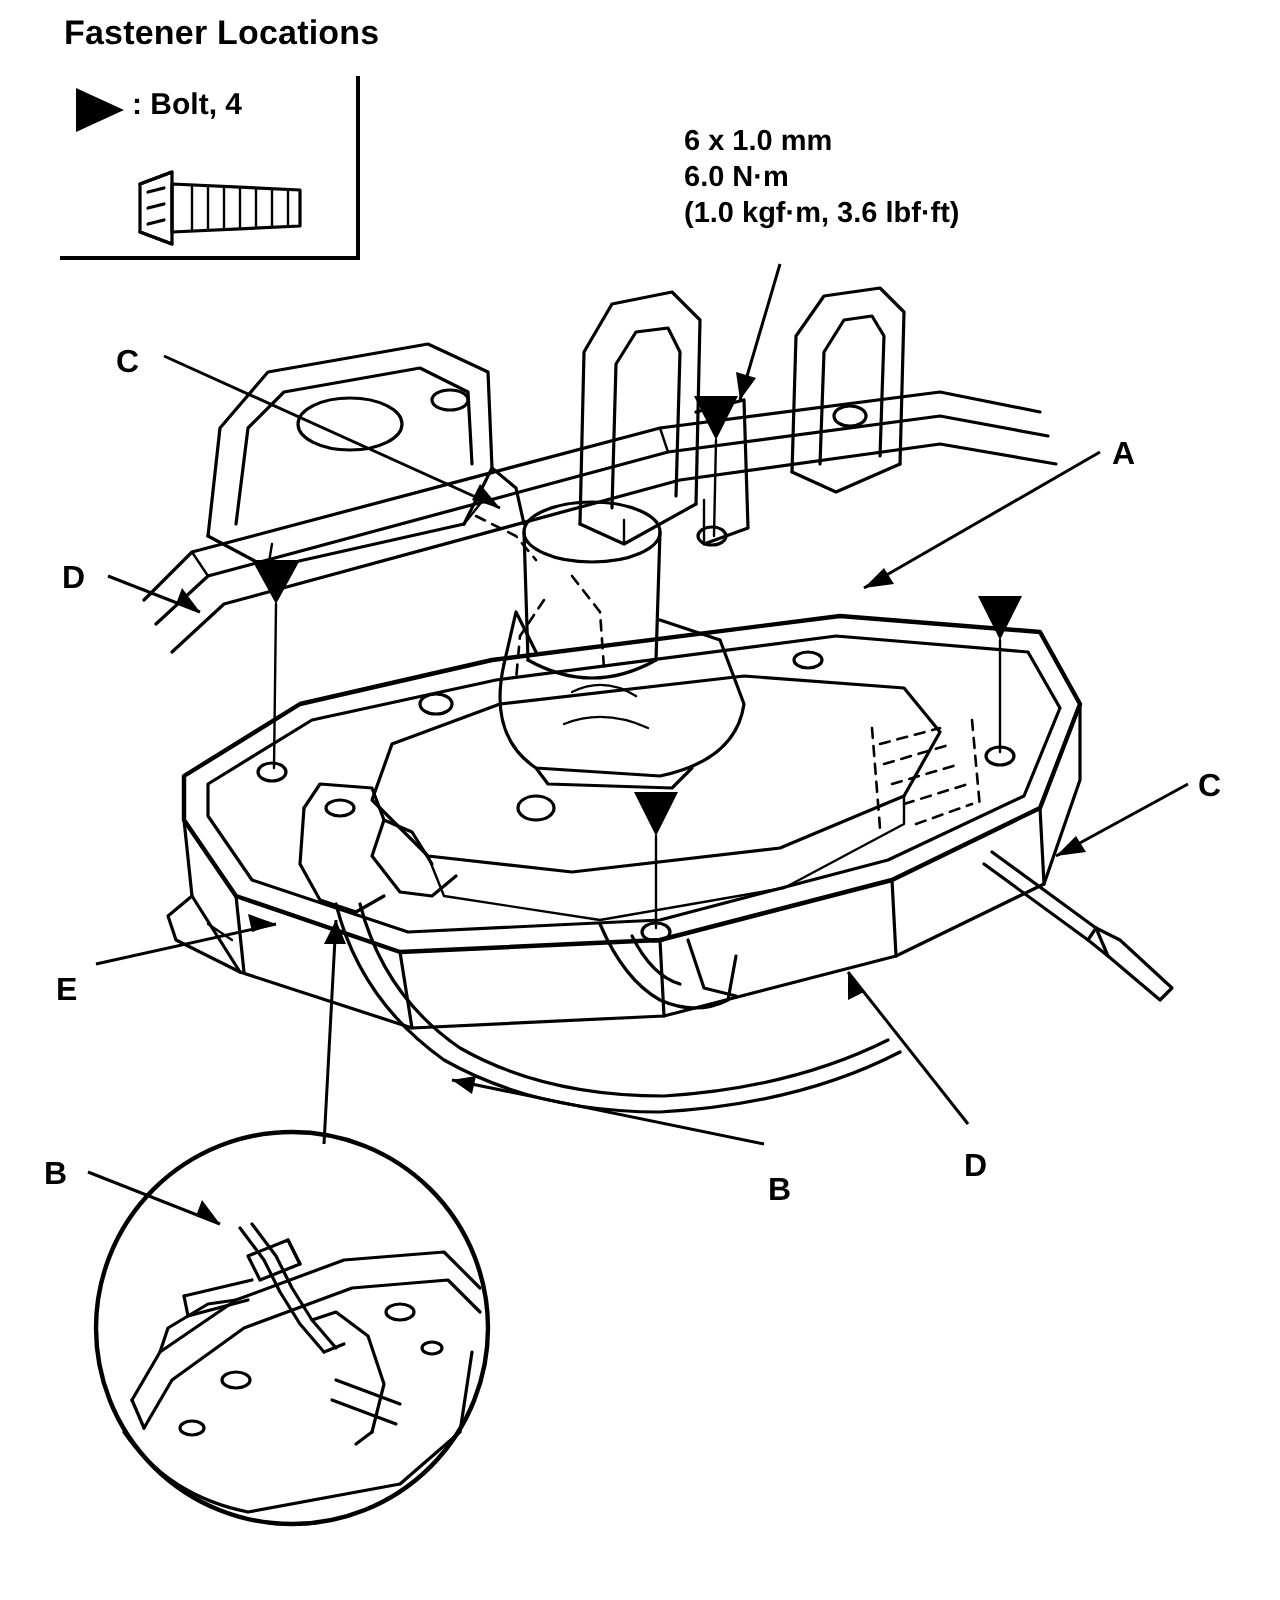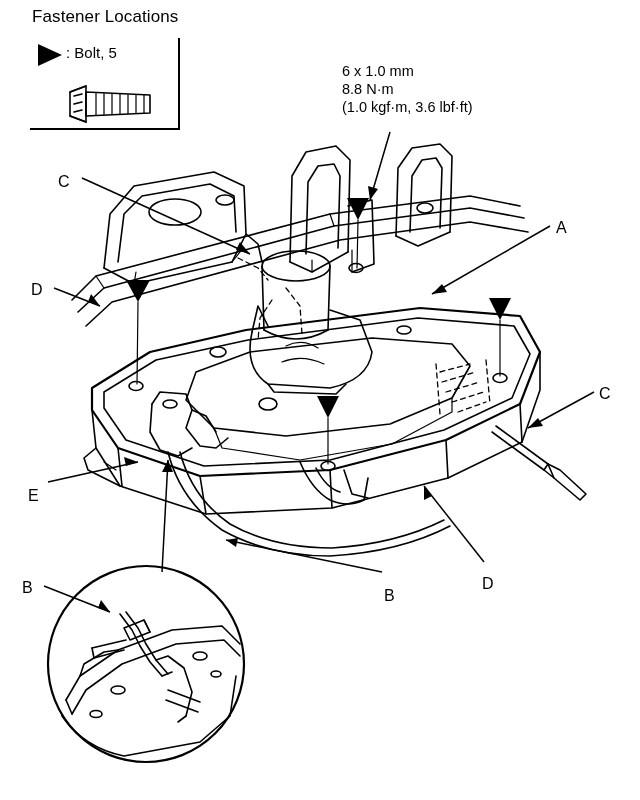--- a/index.html
+++ b/index.html
@@ -17,21 +17,21 @@
   }
   #stage {
     position: absolute;
     left: 0; top: 0;
     width: 640px;
     height: 800px;
   }
   .lbl {
     position: absolute;
     font-family: "Liberation Sans", sans-serif;
-    font-weight: normal;
+    font-weight: bold;
     color: #000;
     white-space: pre;
     line-height: 1.25;
   }
   #title {
     left: 32px;
     top: 6px;
     font-size: 17px;
     letter-spacing: 0.1px;
   }
@@ -118,24 +118,24 @@
     <g>
       <path class="ln" d="M70 92 L70 116 L86 122 L86 86 Z"></path>
       <path class="ln" d="M70 92 L86 86"></path>
       <path class="ln" d="M70 116 L86 122"></path>
       <path class="ln" d="M86 92 L150 95 L150 113 L86 116 Z"></path>
       <path class="ln-thin" d="M96 93 L96 115 M104 93.5 L104 114.5 M112 94 L112 114 M120 94 L120 113.5 M128 94.5 L128 113.5 M136 95 L136 113 M144 95 L144 113"></path>
       <path class="ln" d="M74 96 L82 94 M74 104 L82 102 M74 112 L82 110"></path>
     </g>
   </svg>
 
-  <div class="lbl" id="legend-text">: Bolt, 5</div>
+  <div class="lbl" id="legend-text">: Bolt, 4</div>
 
   <div class="lbl" id="torque-spec"><span>6 x 1.0 mm</span>
-<span>8.8 N·m</span>
+<span>6.0 N·m</span>
 <span>(1.0 kgf·m, 3.6 lbf·ft)</span></div>
 
   <svg class="art" viewBox="0 0 640 800">
 
     <g>
       <path class="ln" d="M72 300 L96 276 L330 214 L470 196 L520 206"></path>
       <path class="ln" d="M78 312 L104 288 L334 226 L470 208 L524 218"></path>
       <path class="ln-thin" d="M96 276 L104 288"></path>
       <path class="ln-thin" d="M330 214 L334 226"></path>
       <path class="ln" d="M86 326 L112 302 L340 240 L470 222 L528 232"></path>

